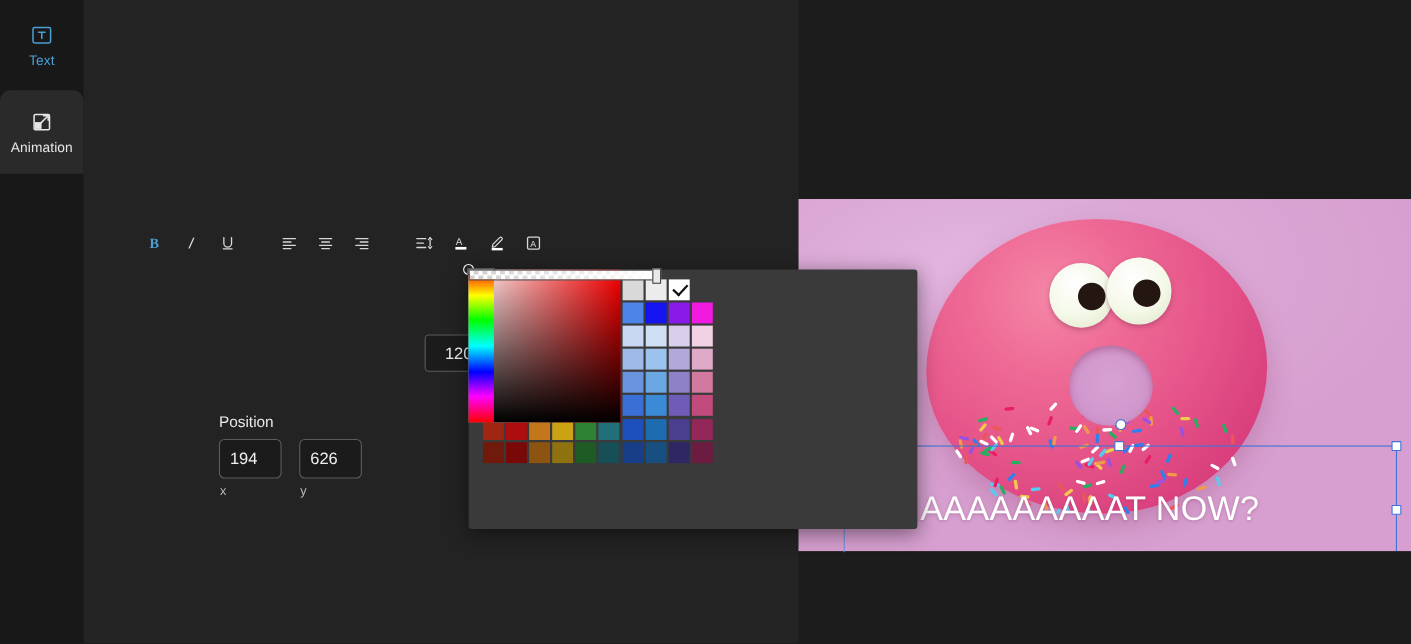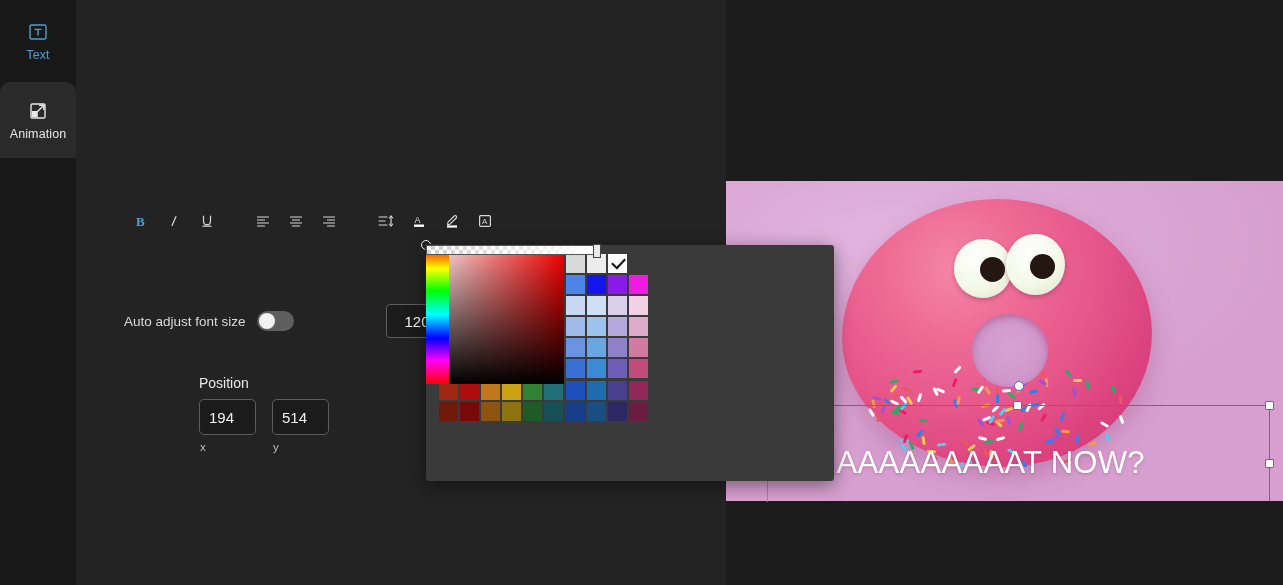--- a/index.html
+++ b/index.html
@@ -332,47 +332,41 @@
       </div>
       <div class="tb-btn">
         <svg class="tb-ic" width="16" height="16" viewBox="0 0 16 16">
           <rect x="2.6" y="2.6" width="10.8" height="10.8" rx="1.2" fill="none" stroke="#d8d8d8" stroke-width="1.2"></rect>
           <text x="5" y="11.4" font-family="Liberation Sans, sans-serif" font-size="8" fill="#d8d8d8">A</text>
         </svg>
       </div>
     </div>
 
 
-    <div class="auto-row">
-      <span class="auto-label">Auto adjust font size</span>
-      <span class="toggle">
-        <span class="knob"></span>
-      </span>
-    </div>
 
     <div class="size-field">
       <span class="sv">120</span>
       <span class="spinner">
         <span class="spin-ar">
           <svg width="10" height="6" viewBox="0 0 10 6">
               <path d="M1 4.6L5 1.2 9 4.6" fill="none" stroke="#cfcfcf" stroke-width="1.2" stroke-linecap="round" stroke-linejoin="round"></path>
             </svg>
         </span>
         <span class="spin-ar">
           <svg width="10" height="6" viewBox="0 0 10 6">
               <path d="M1 1.4L5 4.8 9 1.4" fill="none" stroke="#cfcfcf" stroke-width="1.2" stroke-linecap="round" stroke-linejoin="round"></path>
             </svg>
         </span>
       </span>
     </div>
 
     <div class="pos-title">Position</div>
     <div class="pos-fields">
       <div class="pos-input">194</div>
-      <div class="pos-input">514</div>
+      <div class="pos-input">626</div>
     </div>
     <div class="pos-subs">
       <span class="pos-sub">x</span>
       <span class="pos-sub">y</span>
     </div>
   </div>
 
   <div class="canvas-wrap">
     <div class="canvas-bg"></div>
     <div class="donut">

